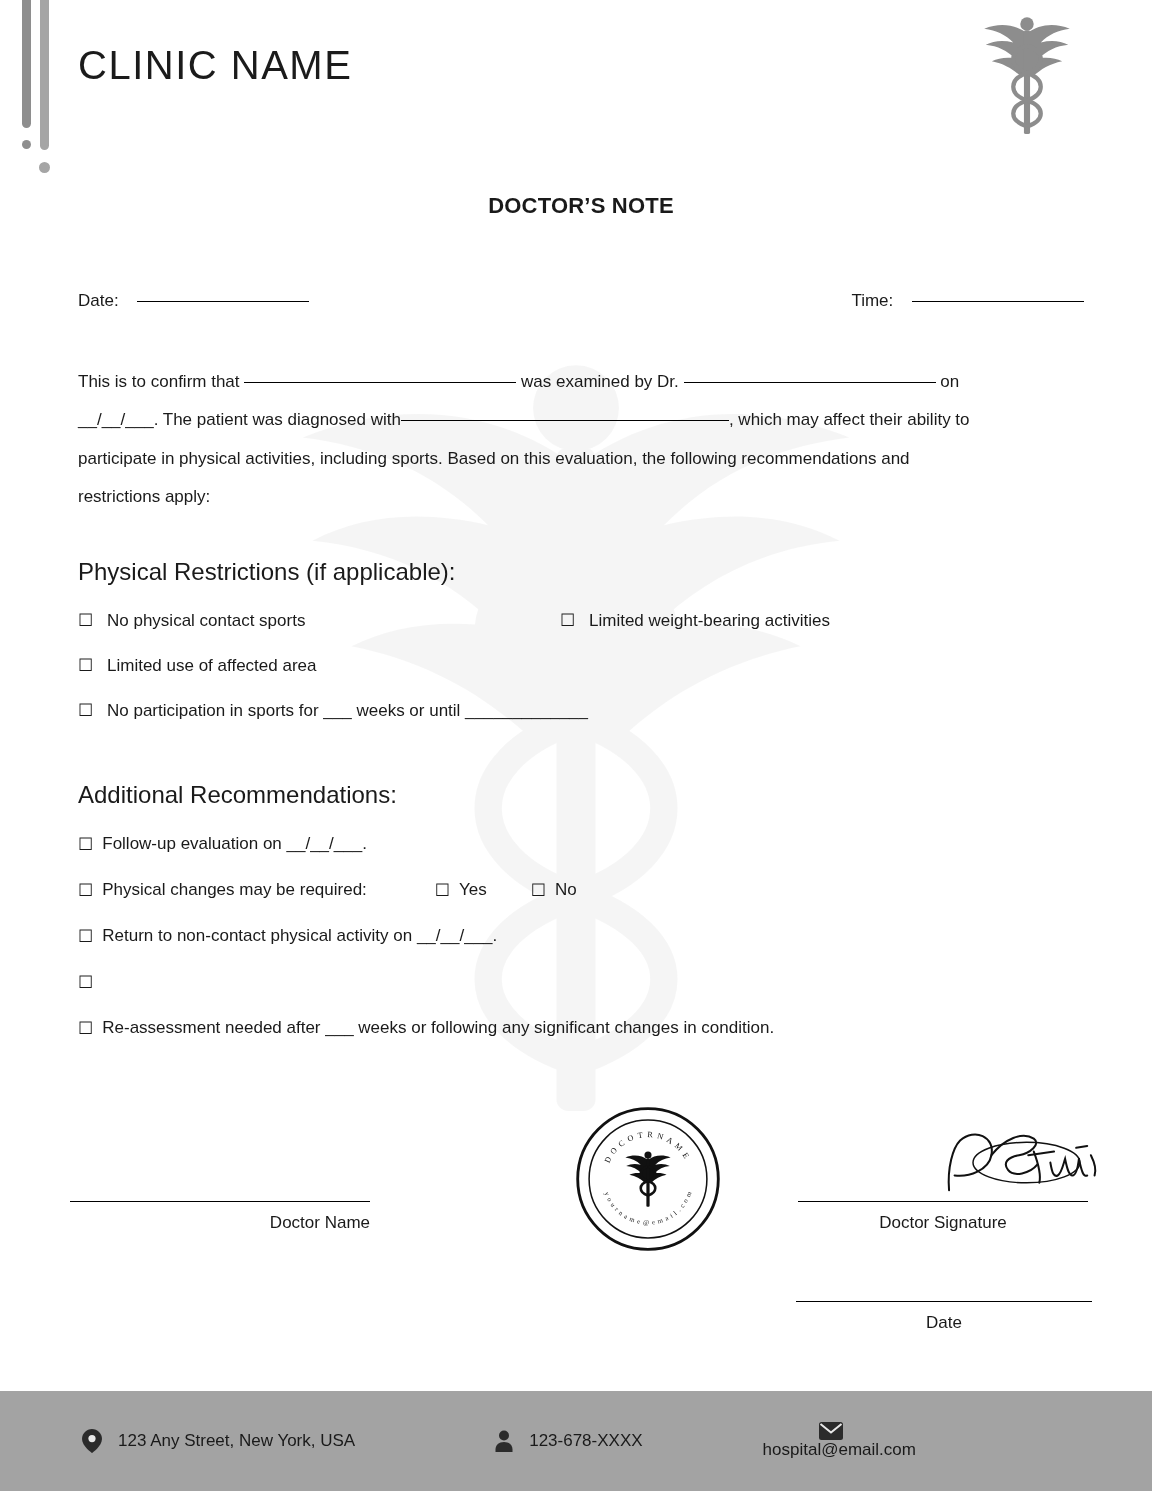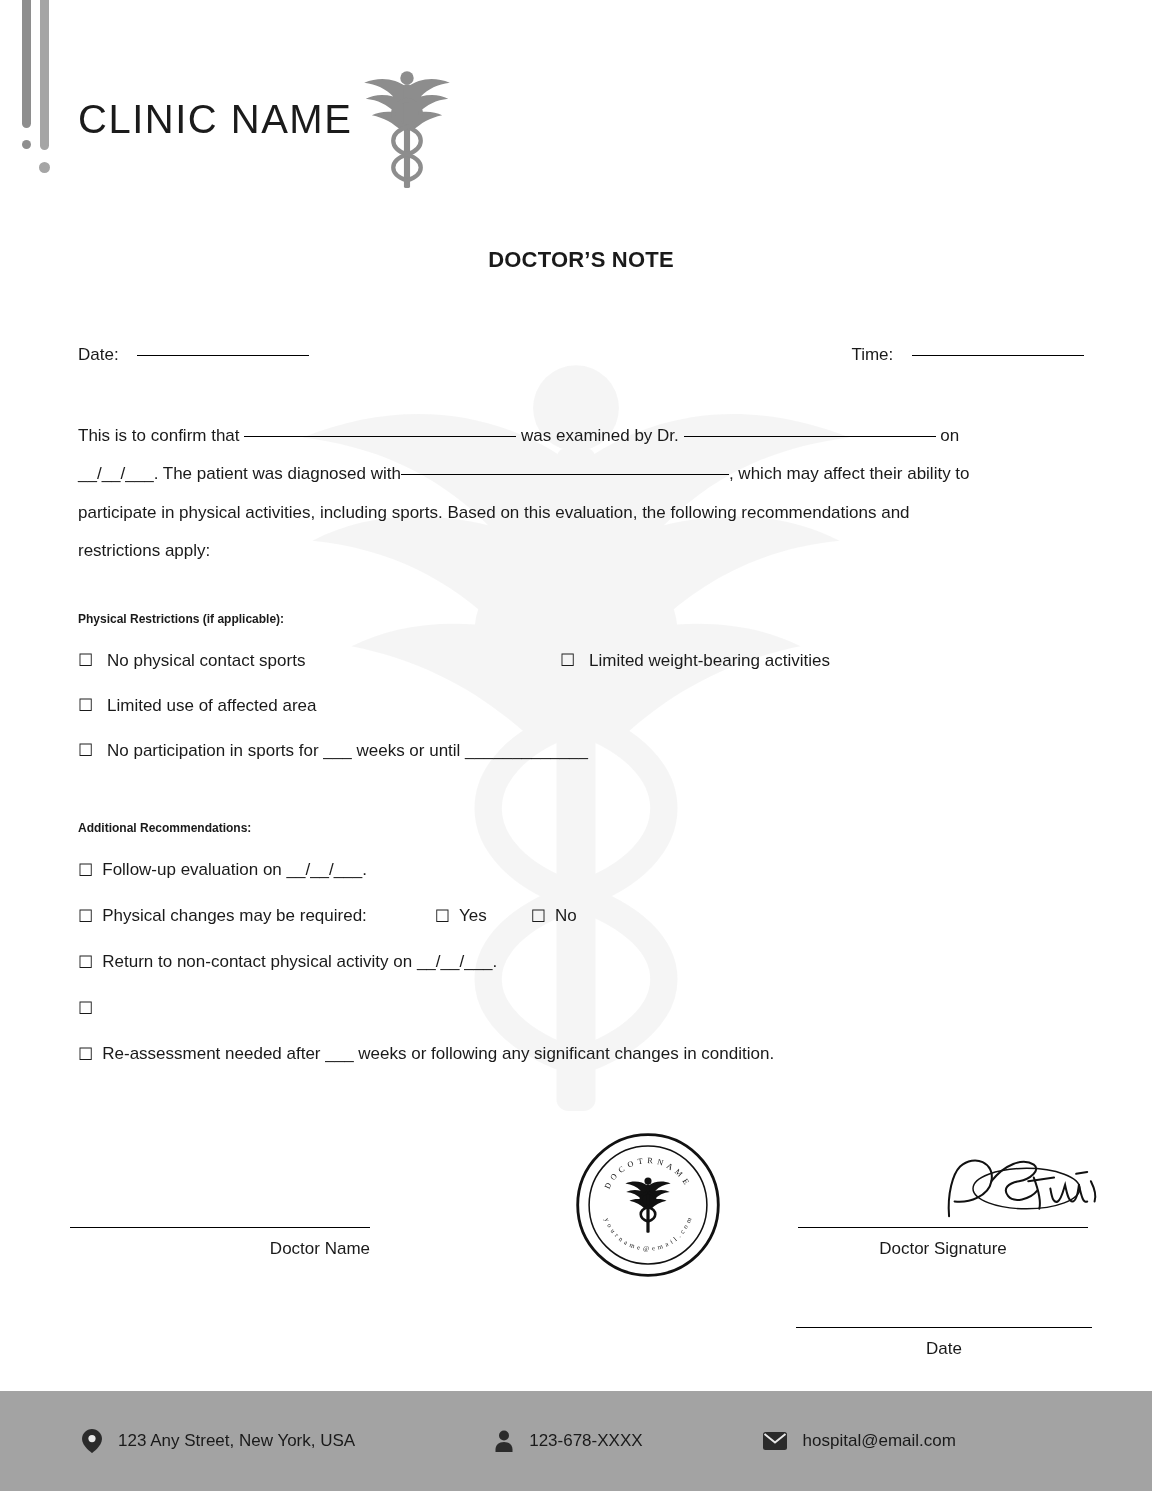--- a/index.html
+++ b/index.html
@@ -50,24 +50,24 @@
     border-radius: 50%;
     background: #9b9b9b;
   }
   .deco-dot.d1 { left: 0px;  top: 140px; width: 9px; height: 9px; background: #8e8e8e;}
   .deco-dot.d2 { left: 17px; top: 162px; width: 11px; height: 11px; background: #a5a5a5;}
 
   
   .header {
     position: relative;
     z-index: 3;
-    padding: 87px 70px 0 78px;
+    padding: 33px 70px 0 78px;
     display: flex;
     align-items: flex-start;
-    justify-content: flex-start;
+    justify-content: space-between;
   }
   .clinic-name {
     font-size: 40px;
     letter-spacing: 1.5px;
     font-weight: 400;
     color: #1b1b1b;
     margin: 0;
     line-height: 1;
     padding-top: 12px;
   }
@@ -96,22 +96,22 @@
   .fieldline { display: inline-block; }
   .rule { display: inline-block; border-bottom: 1px solid #000; vertical-align: middle; }
 
   .paragraph {
     margin-top: 52px;
     font-size: 17px;
     line-height: 2.25;
   }
 
   h2.section {
-    font-size: 12px;
-    font-weight: bold;
+    font-size: 24px;
+    font-weight: normal;
     margin: 42px 0 0 0;
   }
 
   .checkrow {
     font-size: 17px;
     margin-top: 26px;
     display: flex;
   }
   .checkrow .col-a { width: 482px; }
   .chk { margin-right: 9px; }
@@ -168,21 +168,21 @@
   }
   .foot-item {
     display: flex;
     align-items: center;
     font-size: 17px;
     color: #1a1a1a;
   }
   .foot-item .ficon { margin-right: 16px; display: flex; align-items: center; }
   .foot-item.addr { margin-left: 82px; }
   .foot-item.phone { margin-left: 140px; }
-  .foot-item.email { margin-left: 120px; }
+  .foot-item.email { margin-left: 120px; flex-direction: column; }
 </style>
 </head>
 <body>
 
 <div class="watermark">
   <svg viewBox="0 0 360 420" width="720" height="820" fill="#5a5a5a">
 
     <path d="M180 70 C140 40 90 35 40 55 C80 60 110 75 135 100 C100 92 70 95 45 108 C85 112 115 128 140 152 C110 148 85 152 65 162 C105 170 135 188 160 212 L180 190 Z"></path>
     <path d="M180 70 C220 40 270 35 320 55 C280 60 250 75 225 100 C260 92 290 95 315 108 C275 112 245 128 220 152 C250 148 275 152 295 162 C255 170 225 188 200 212 L180 190 Z"></path>
 

